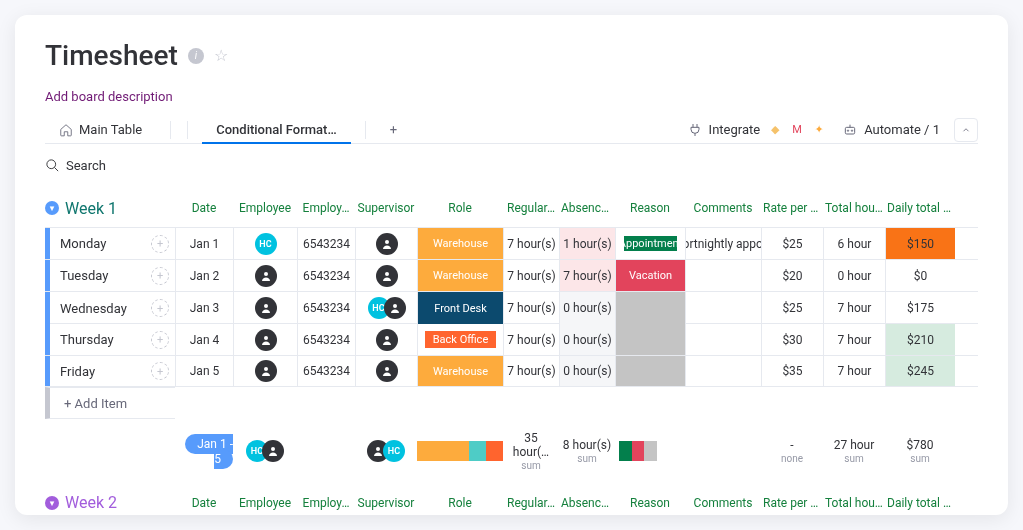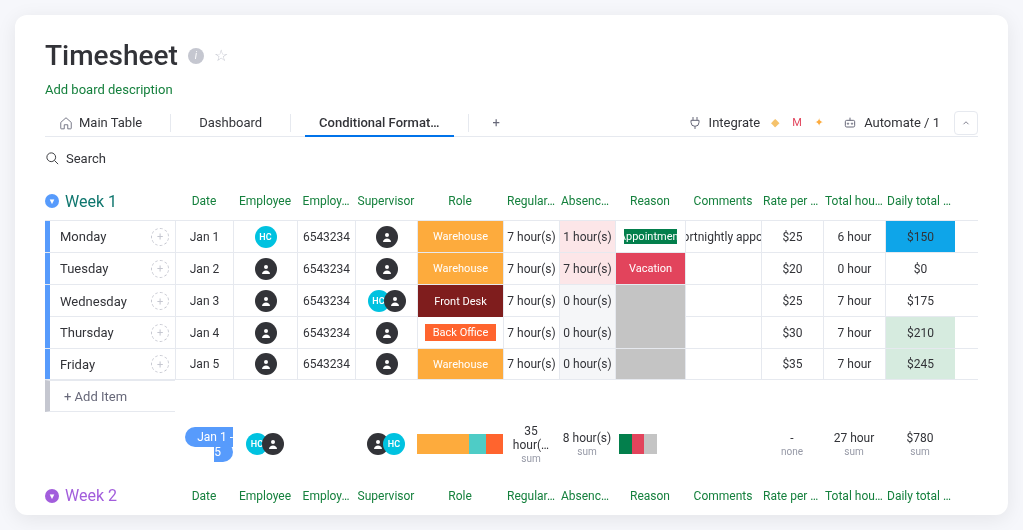--- a/index.html
+++ b/index.html
@@ -2,21 +2,21 @@
 <html><head>
 <meta charset="utf-8">
 <style>
 * { box-sizing: border-box; margin: 0; padding: 0; }
 body { font-family: -apple-system, BlinkMacSystemFont, "Segoe UI", Roboto, sans-serif; font-size: 13px; color: #323338; background: #f6f7fb; padding: 15px; }
 .board { background: #fff; border-radius: 12px; box-shadow: 0 4px 20px rgba(0,0,0,.08); padding: 24px 30px; width: 993px; height: 500px; overflow: hidden; }
 .header { display: flex; align-items: center; gap: 10px; }
 .title { font-size: 28px; font-weight: 500; color: #323338; }
 .icon-circle { width: 16px; height: 16px; border-radius: 50%; background: #c5c7d0; color: #fff; display: inline-flex; align-items: center; justify-content: center; font-size: 10px; font-style: italic; }
 .star { color: #c5c7d0; font-size: 16px; }
-.subtitle { color: #15803d; font-size: 13px; margin-top: 10px; }
+.subtitle { color: #701a75; font-size: 13px; margin-top: 17px; }
 .tabs-row { display: flex; align-items: center; margin-top: 12px; border-bottom: 1px solid #e6e9ef; }
 .tabs { display: flex; gap: 12px; }
 .tab { display: flex; align-items: center; gap: 6px; padding: 6px 14px; font-size: 13px; color: #323338; cursor: pointer; position: relative; }
 .tab.active { font-weight: 500; }
 .tab.active::after { content: ""; position: absolute; bottom: -1px; left: 0; right: 0; height: 2px; background: #0073ea; }
 .tab .home-icon { width: 14px; height: 14px; }
 .tab-div { width: 1px; height: 18px; background: #e6e9ef; margin: 0 2px; align-self: center; }
 .tab-add { color: #676879; padding: 6px 10px; cursor: pointer; }
 .tabs-right { margin-left: auto; display: flex; align-items: center; gap: 14px; }
 .integrate, .automate { display: flex; align-items: center; gap: 6px; font-size: 13px; color: #323338; cursor: pointer; }
@@ -79,23 +79,20 @@
 
   <div class="tabs-row">
     <div class="tabs">
       <div class="tab">
         <svg class="home home-icon" viewBox="0 0 24 24">
             <path d="M3 11l9-8 9 8v10a1 1 0 0 1-1 1h-5v-7h-6v7H4a1 1 0 0 1-1-1z"></path>
           </svg>
         <span>Main Table</span>
       </div>
       <div class="tab-div"></div>
-      <div class="tab">
-          <span>Dashboard</span>
-        </div>
       <div class="tab-div"></div>
       <div class="tab active">
           <span>Conditional Format…</span>
         </div>
       <div class="tab-div"></div>
       <div class="tab-add">+</div>
     </div>
     <div class="tabs-right">
       <div class="integrate">
         <svg class="plug" width="16" height="16" viewBox="0 0 24 24">
@@ -182,21 +179,21 @@
       <div class="cell" style="padding:0">
             <div class="absence-cell" style="background:#fce6e8;width:100%">1 hour(s)</div>
           </div>
       <div class="cell" style="padding:8px">
             <div class="reason-cell" style="background:#037f4c;width:100%">Appointment</div>
           </div>
       <div class="cell txt">Fortnightly appo…</div>
       <div class="cell">$25</div>
       <div class="cell">6 hour</div>
       <div class="cell" style="padding:0">
-            <div class="pay-cell" style="background:#0ea5e9;width:100%">$150</div>
+            <div class="pay-cell" style="background:#f97316;width:100%">$150</div>
           </div>
     </div>
         <div class="row">
       <div class="row-name-cell" style="border-left-color:#579bfc">
         <span class="row-name">Tuesday</span>
         <span class="add-circle">+</span>
       </div>
       <div class="cell">Jan 2</div>
       <div class="cell">
             <span class="avatar dark">
@@ -254,21 +251,21 @@
               <span class="avatar hc">HC</span>
               <span class="avatar dark">
                 <svg class="person" viewBox="0 0 24 24">
                   <circle cx="12" cy="8" r="4"></circle>
                   <path d="M4 22c0-4 4-7 8-7s8 3 8 7z"></path>
                 </svg>
               </span>
             </div>
           </div>
       <div class="cell" style="padding:0">
-            <div class="role-cell" style="background:#7f1d1d;width:100%">Front Desk</div>
+            <div class="role-cell" style="background:#0c4a6e;width:100%">Front Desk</div>
           </div>
       <div class="cell">7 hour(s)</div>
       <div class="cell" style="padding:0">
             <div class="absence-cell" style="background:#f5f6f8;width:100%">0 hour(s)</div>
           </div>
       <div class="cell" style="padding:0">
             <div class="reason-cell" style="background:#c4c4c4;width:100%"></div>
           </div>
       <div class="cell txt"></div>
       <div class="cell">$25</div>

